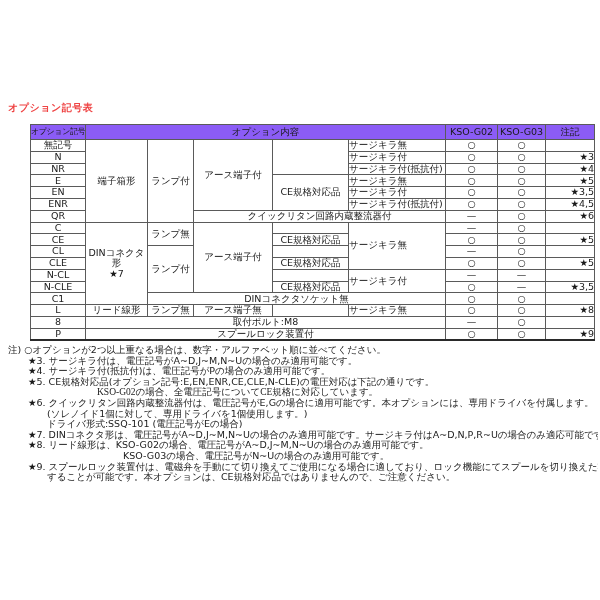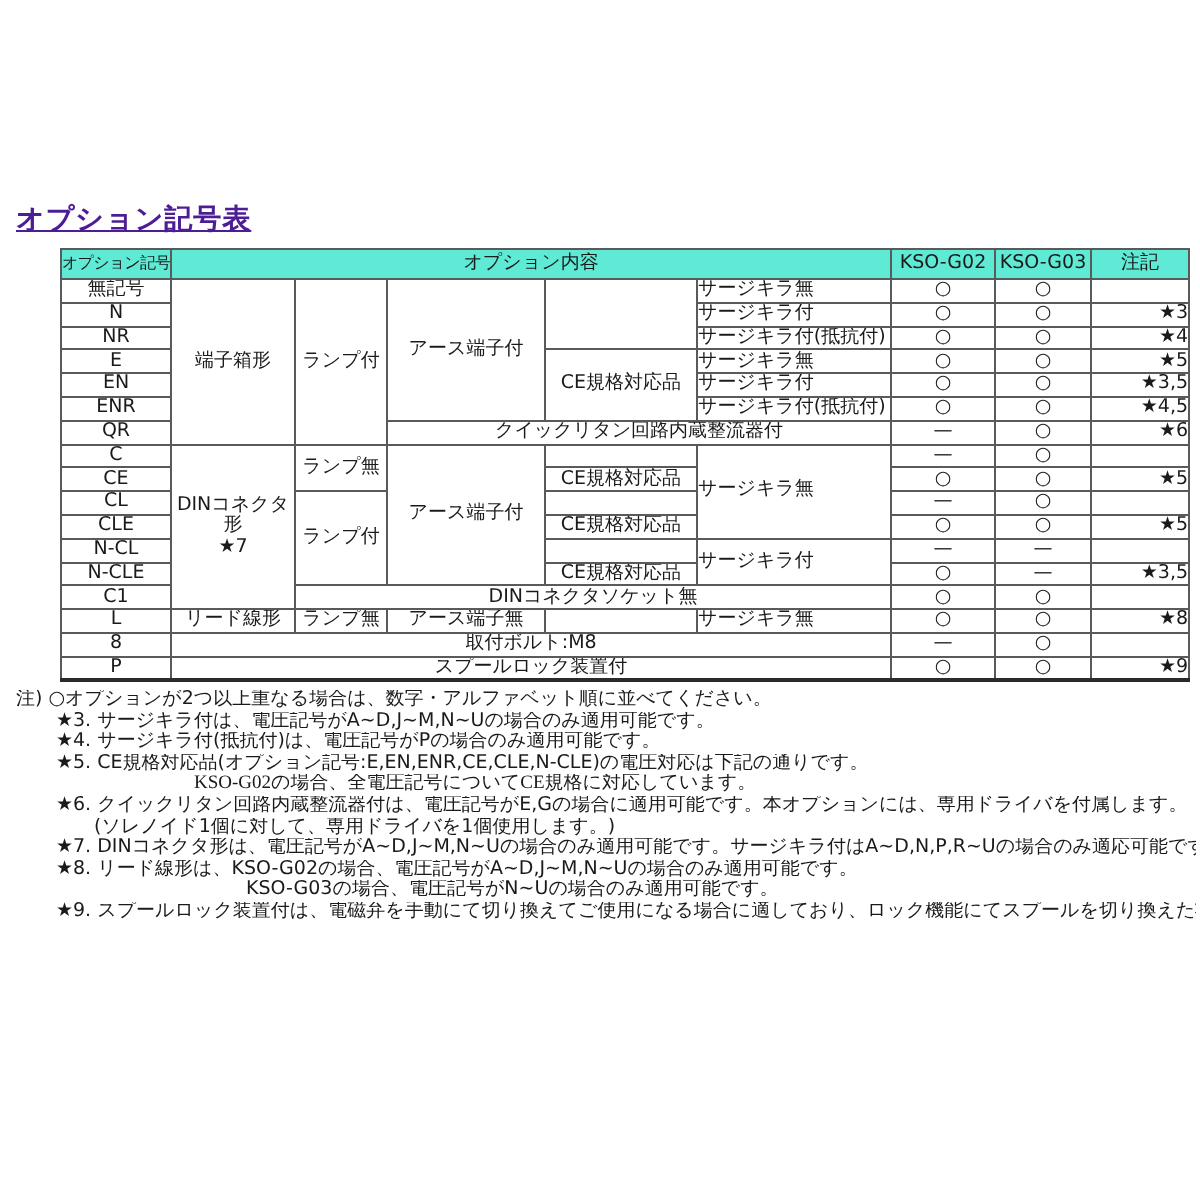--- a/index.html
+++ b/index.html
@@ -2,34 +2,34 @@
 <html><head>
 <meta charset="utf-8">
 <style>
   html,body{margin:0;padding:0;background:#ffffff;}
   .page{
     position:relative;width:600px;height:600px;background:#ffffff;overflow:hidden;
     font-family:"DejaVu Sans","Liberation Sans",sans-serif;color:#1a1a1a;
   }
   .title{
     position:absolute;left:8px;top:101px;margin:0;
-    font-size:14px;font-weight:bold;color:#4c1d95;letter-spacing:0.5px;text-decoration:underline;
+    font-size:10px;font-weight:bold;color:#ef4444;letter-spacing:0.5px;
   }
   table.opt{
     position:absolute;left:30px;top:124px;width:564px;
     border-collapse:collapse;table-layout:fixed;
     border:1px solid #3a3a3a;border-bottom:2px solid #2a2a2a;border-top:1.5px solid #2a2a2a;
   }
   table.opt th, table.opt td{
     border:1px solid #5a5a5a;padding:0;margin:0;
     font-size:9.5px;line-height:10.5px;vertical-align:middle;
     overflow:hidden;color:#1a1a1a;
   }
   table.opt thead th{
-    height:14px;background:#5eead4;font-weight:normal;text-align:center;
+    height:14px;background:#8b5cf6;font-weight:normal;text-align:center;
     font-size:9.5px;white-space:nowrap;
   }
   table.opt thead th.first{font-size:8px;letter-spacing:-0.4px;}
   table.opt tbody tr{height:11.8px;padding-left:17px;}
   .k-sym{text-align:center;white-space:nowrap;}
   .k-grp{text-align:center;white-space:pre-line;line-height:10px;}
   .k-ce{text-align:center;white-space:nowrap;}
   .k-sk{text-align:left;padding-left:4px;white-space:nowrap;}
   .k-mk{text-align:center;color:#3d3d3d;font-size:10px;}
   .k-nt{text-align:right;padding-right:5px;white-space:nowrap;}
@@ -207,18 +207,20 @@
   </table>
 
   <div class="notes">
       <div class="note-line" style="padding-left: 0px;">注) ○オプションが2つ以上重なる場合は、数字・アルファベット順に並べてください。</div>
       <div class="note-line" style="padding-left: 20px;">★3. サージキラ付は、電圧記号がA~D,J~M,N~Uの場合のみ適用可能です。</div>
       <div class="note-line" style="padding-left: 20px;">★4. サージキラ付(抵抗付)は、電圧記号がPの場合のみ適用可能です。</div>
       <div class="note-line" style="padding-left: 20px;">★5. CE規格対応品(オプション記号:E,EN,ENR,CE,CLE,N-CLE)の電圧対応は下記の通りです。</div>
       <div class="note-line" style="padding-left: 89px; font-family: Liberation Serif, serif;">KSO-G02の場合、全電圧記号についてCE規格に対応しています。</div>
       <div class="note-line" style="padding-left: 20px;">★6. クイックリタン回路内蔵整流器付は、電圧記号がE,Gの場合に適用可能です。本オプションには、専用ドライバを付属します。</div>
       <div class="note-line" style="padding-left: 39px;">(ソレノイド1個に対して、専用ドライバを1個使用します。)</div>
+      <div class="note-line" style="padding-left: 39px;">ドライバ形式:SSQ-101 (電圧記号がEの場合)</div>
       <div class="note-line" style="padding-left: 20px;">★7. DINコネクタ形は、電圧記号がA~D,J~M,N~Uの場合のみ適用可能です。サージキラ付はA~D,N,P,R~Uの場合のみ適応可能です。</div>
       <div class="note-line" style="padding-left: 20px;">★8. リード線形は、KSO-G02の場合、電圧記号がA~D,J~M,N~Uの場合のみ適用可能です。</div>
       <div class="note-line" style="padding-left: 115px;">KSO-G03の場合、電圧記号がN~Uの場合のみ適用可能です。</div>
       <div class="note-line" style="padding-left: 20px;">★9. スプールロック装置付は、電磁弁を手動にて切り換えてご使用になる場合に適しており、ロック機能にてスプールを切り換えた状態で固定</div>
+      <div class="note-line" style="padding-left: 39px;">することが可能です。本オプションは、CE規格対応品ではありませんので、ご注意ください。</div>
     </div>
 </div>
 
 </body></html>

